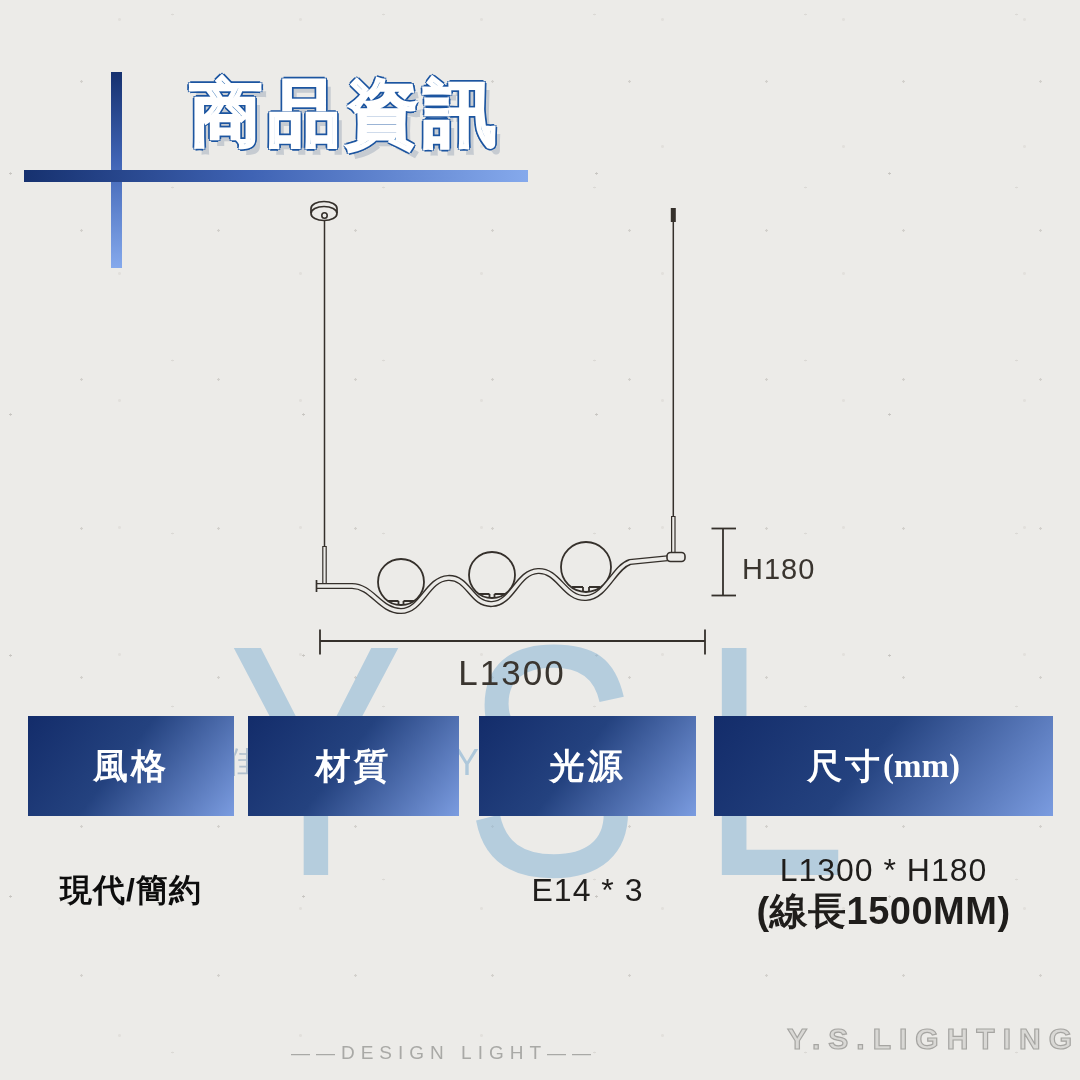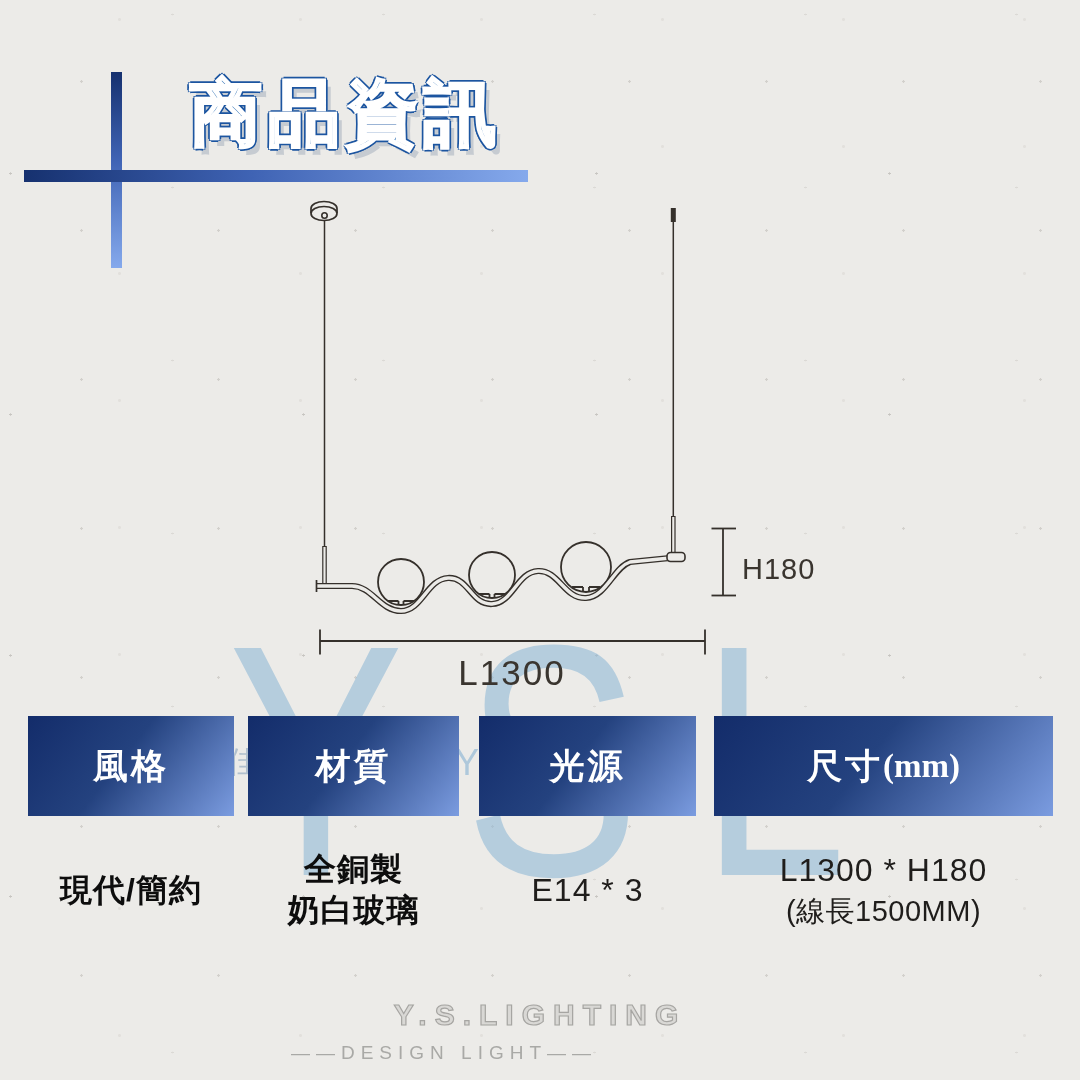--- a/index.html
+++ b/index.html
@@ -68,28 +68,28 @@
     color:#ffffff;font-size:35px;font-weight:700;letter-spacing:3px;
   }
   .spec-box .hdr-suffix{font-family:"Liberation Serif","DejaVu Serif",serif;font-size:33px;font-weight:700;letter-spacing:0;}
   .spec-val{
     position:absolute;top:840px;height:100px;z-index:3;
     display:flex;flex-direction:column;align-items:center;justify-content:center;
     text-align:center;
   }
   .val-cjk{font-size:32px;font-weight:700;color:#0d0d0d;letter-spacing:1px;line-height:41px;}
   .val-latin{font-size:32px;font-weight:400;color:#1f1d1b;letter-spacing:1px;line-height:41px;}
-  .val-mixed{font-size:29px;font-weight:400;color:#1f1d1b;letter-spacing:.5px;line-height:40px;}
+  .val-mixed{font-size:38px;font-weight:700;color:#1f1d1b;letter-spacing:.5px;line-height:40px;}
   .col1{left:28px;width:206px;}
   .col2{left:248px;width:211px;}
   .col3{left:479px;width:217px;}
   .col4{left:714px;width:339px;}
   
   .footer-brand{
-    position:absolute;left:0;top:998px;width:1080px;text-align:center;z-index:3;
+    position:absolute;left:0;top:1022px;width:1080px;text-align:right;z-index:3;
     font-size:30px;font-weight:700;letter-spacing:8px;
     color:#d9d8d5;-webkit-text-stroke:1.2px #a6a5a2;
   }
   .footer-tagline{
     position:absolute;left:0;top:1042px;width:888px;text-align:center;z-index:3;
     font-size:19px;font-weight:400;letter-spacing:6px;color:#a9a9a6;
   }
 </style>
 </head>
 <body>
@@ -167,24 +167,20 @@
     <span>光源</span>
   </div>
   <div class="spec-box col4">
     <span>尺寸</span>
       <span class="hdr-suffix">(mm)</span>
   </div>
 
   <div class="spec-val col1">
     <div class="val-cjk">現代/簡約</div>
   </div>
-  <div class="spec-val col2">
-    <div class="val-cjk">全銅製</div>
-    <div class="val-cjk">奶白玻璃</div>
-  </div>
   <div class="spec-val col3">
     <div class="val-latin">E14 * 3</div>
   </div>
   <div class="spec-val col4">
     <div class="val-latin">L1300 * H180</div>
     <div class="val-mixed">(線長1500MM)</div>
   </div>
 
   <div class="footer-brand">Y.S.LIGHTING</div>
   <div class="footer-tagline">——DESIGN LIGHT——</div>

